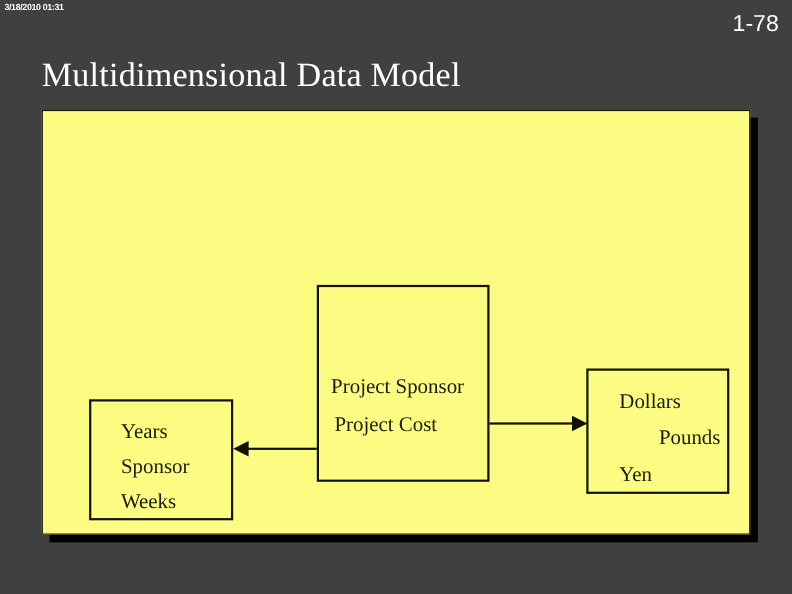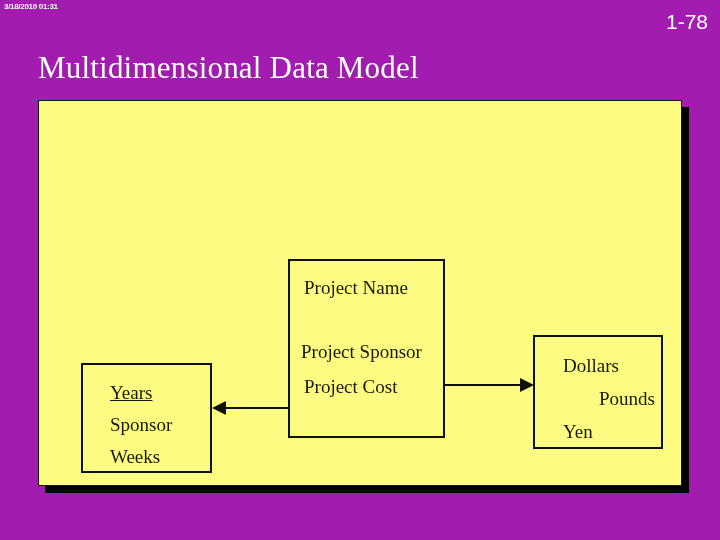--- a/index.html
+++ b/index.html
@@ -11,21 +11,21 @@
     height: 540px;
     background: #0000f0;
     font-family: "Liberation Serif", serif;
     overflow: hidden;
     position: relative;
   }
 
   #slide {
     position: absolute;
     inset: 0;
-    background: #a21caf;
+    background: #404040;
   }
 
   
   #timestamp {
     position: absolute;
     left: 4px;
     top: 2px;
     font-family: "Liberation Sans", sans-serif;
     font-size: 8px;
     font-weight: bold;
@@ -158,26 +158,25 @@
 
   <div id="page-number">1-78</div>
 
   <div id="slide-title">Multidimensional Data Model</div>
 
   <div id="panel-shadow"></div>
 
   <div id="panel">
 
     <div class="dbox" id="box-time"></div>
-    <div class="dbox-label" style="left:71px; top:282px;text-decoration:underline;">Years</div>
+    <div class="dbox-label" style="left:71px; top:282px;">Years</div>
     <div class="dbox-label" style="left:71px; top:314px;">Sponsor</div>
     <div class="dbox-label" style="left:71px; top:346px;">Weeks</div>
 
     <div class="dbox" id="box-project"></div>
-    <div class="dbox-label" style="left:265px; top:177px;">Project Name</div>
     <div class="dbox-label" style="left:262px; top:241px;">Project Sponsor</div>
     <div class="dbox-label" style="left:265px; top:276px;text-align:center;">Project Cost</div>
 
     <div class="dbox" id="box-currency"></div>
     <div class="dbox-label" style="left:524px; top:255px;">Dollars</div>
     <div class="dbox-label" style="left:524px; top:288px;margin-left:36px;">Pounds</div>
     <div class="dbox-label" style="left:524px; top:321px;">Yen</div>
 
     <div class="arrow-line" id="arrow-left-line"></div>
     <div class="arrow-head left" id="arrow-left-head"></div>

